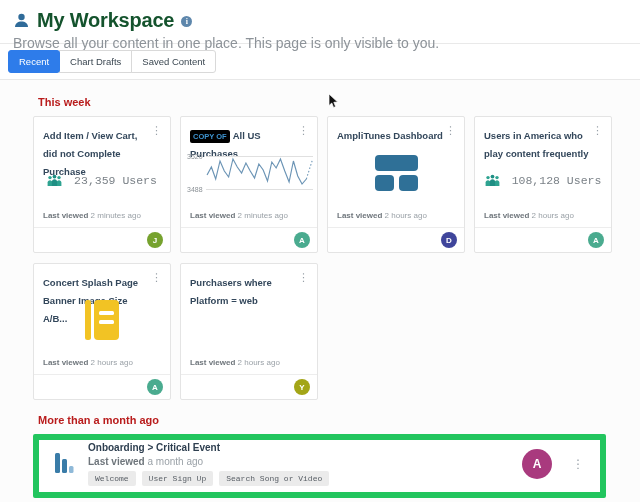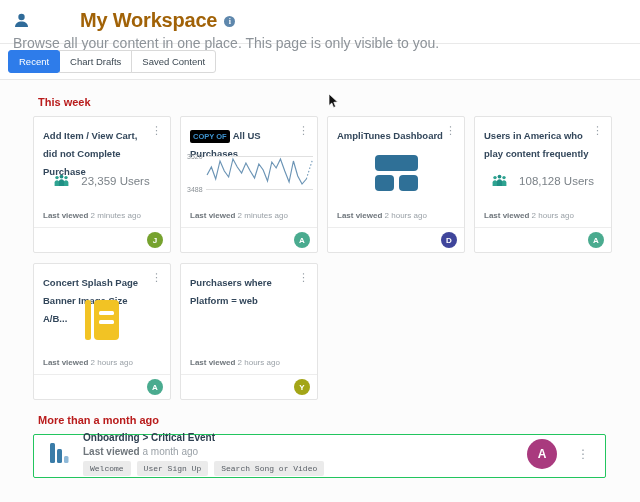--- a/index.html
+++ b/index.html
@@ -2,21 +2,21 @@
 <html><head>
 <meta charset="utf-8">
 <style>
   * { margin:0; padding:0; box-sizing:border-box; }
   html,body { width:640px; height:502px; overflow:hidden; }
   body { font-family:"Liberation Sans", sans-serif; background:#ffffff; position:relative; }
 
   
   .header { padding:9px 14px 0 13px; background:#fff; border-bottom:1px solid #e9e9e9; height:44px; }
   .title-row { display:flex; align-items:center; gap:7px; }
-  .page-title { font-size:20px; font-weight:700; color:#a16207; letter-spacing:-0.2px;margin-left:43px; }
+  .page-title { font-size:20px; font-weight:700; color:#14532d; letter-spacing:-0.2px; }
   .info-dot { width:11px; height:11px; border-radius:50%; background:#5e87ac; color:#fff;
               font-size:8px; font-weight:700; display:flex; align-items:center; justify-content:center;
               font-family:"Liberation Serif", serif; margin-top:2px; }
   .subtitle { font-size:14px; color:#8d9399; margin-top:3px; }
 
   
   .tabbar { background:#fff; border-bottom:1px solid #e8e8e8; height:36px; display:flex; align-items:center; padding:0 8px; }
   .tabgroup { display:inline-flex; }
   .tab { font-family:"Liberation Sans", sans-serif; font-size:9.5px; padding:5px 10px; background:#fff;
          border:1px solid #d9d9d9; color:#3c4852; margin-left:-1px; cursor:pointer; }
@@ -31,37 +31,37 @@
 
   .card { width:138px; height:137px; background:#fff; border:1px solid #e4e4e4; border-radius:2px;
           display:flex; flex-direction:column; cursor:pointer; }
   .card-body { position:relative; flex:1; padding:8px 7px 6px 9px; }
   .title-line { padding-right:12px; }
   .card-title { font-size:9.5px; font-weight:700; color:#33475b; line-height:1.35; }
   .copy-badge { display:inline-block; background:#000000; color:#3d93cf; font-size:7.5px; font-weight:700;
                 padding:2px 3px; border-radius:2px; margin-right:3px; }
   .kebab { position:absolute; top:7px; right:5px; color:#98a0a8; font-size:11px; line-height:1; cursor:pointer; padding:1px 3px; }
   .card-content { position:absolute; left:0; right:0; }
-  .stat { display:flex; align-items:flex-end; justify-content:center; gap:12px; }
+  .stat { display:flex; align-items:flex-end; justify-content:center; gap:12px;font-family:Liberation Mono, monospace; }
   .stat-value { font-size:11.5px; color:#7b8288; }
   .viewed { position:absolute; bottom:7px; left:9px; font-size:8px; color:#9aa1a7; }
   .viewed b { font-weight:700; color:#6f767c; }
   .card-footer { border-top:1px solid #ededed; height:25px; display:flex; align-items:center;
                  justify-content:flex-end; padding-right:7px; }
   .avatar { border-radius:50%; color:#fff; font-weight:700; display:flex; align-items:center; justify-content:center; }
   .avatar-sm { width:16px; height:16px; font-size:8px; }
 
   
   .mini-chart { display:flex; align-items:stretch; padding:0 4px 0 6px; }
   .ylabels { display:flex; flex-direction:column; justify-content:space-between; font-size:7px;
              color:#8b9196; padding:0 3px 0 0; height:40px; }
   .mini-chart svg { height:40px; flex:1; }
 
   
-  .list-item { width:573px; background:#fff; border:1px solid #22c55e; border-radius:2px; height:44px;
+  .list-item { width:573px; background:#fff; border:6px solid #22c55e; border-radius:2px; height:64px;
                display:flex; align-items:center; padding:0 12px 4px 16px; cursor:pointer; }
   .item-text { margin-left:14px; flex:1; }
   .item-title { font-size:10px; font-weight:700; color:#2e3f50; }
   .item-viewed { font-size:10px; color:#9aa1a7; margin:3px 0 4px; }
   .item-viewed b { font-weight:700; color:#6f767c; }
   .tags { display:flex; gap:6px;font-family:Liberation Mono, monospace; }
   .tag { background:#ebebeb; color:#5a6067; font-size:8px; padding:3px 7px; border-radius:2px; }
   .avatar-lg { width:30px; height:30px; font-size:12px; margin:0 16px 0 8px; }
   .kebab-lg { color:#98a0a8; font-size:12px; cursor:pointer; padding:2px 4px; }
 

